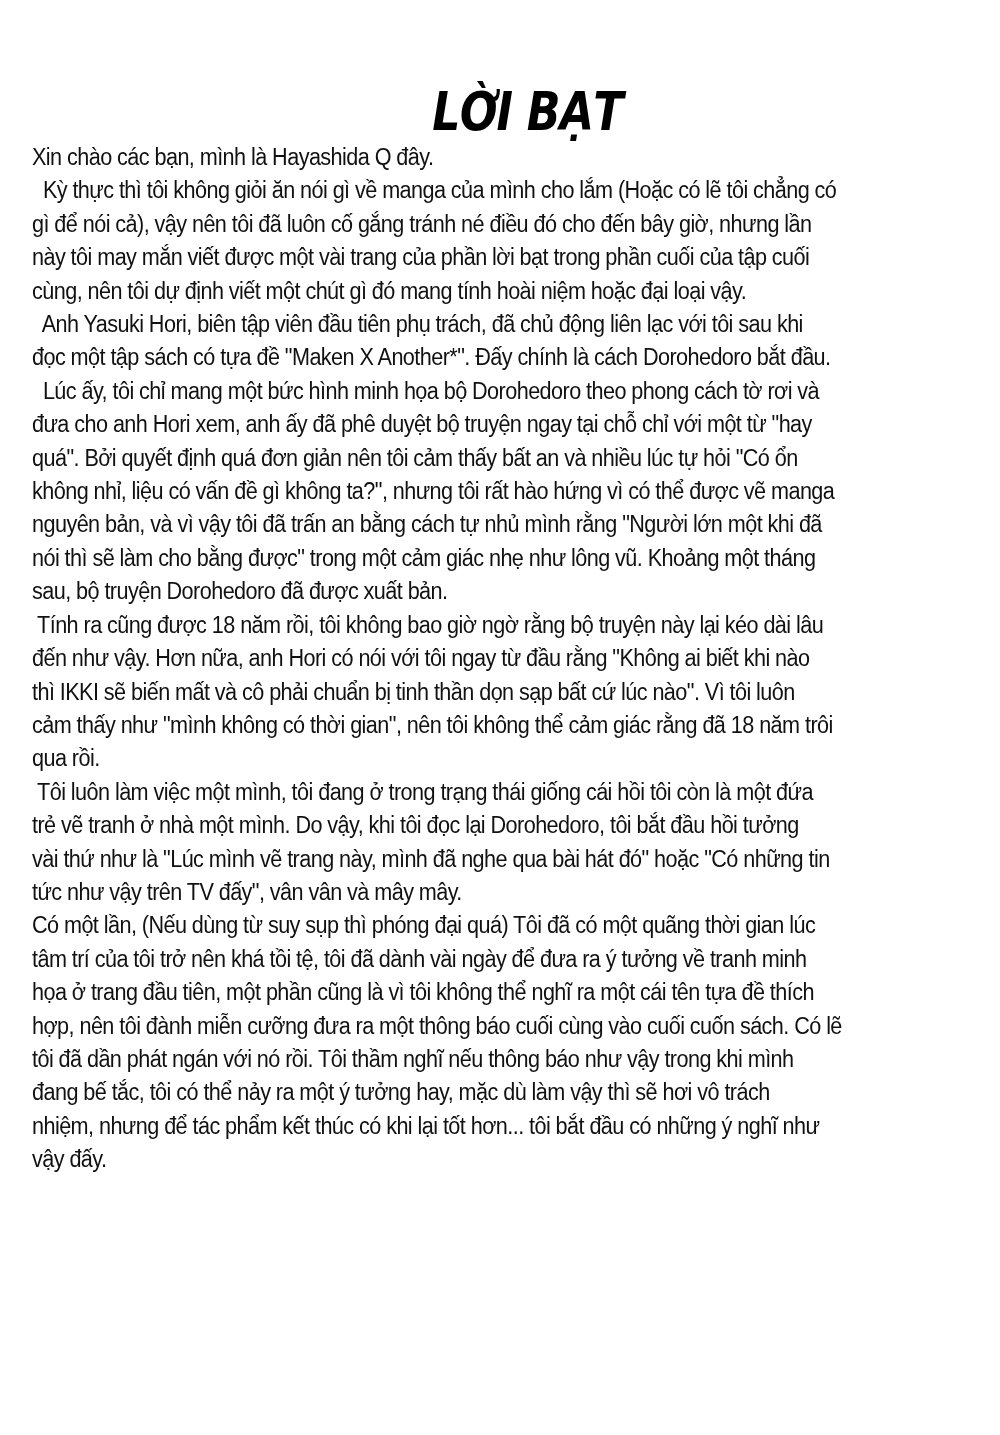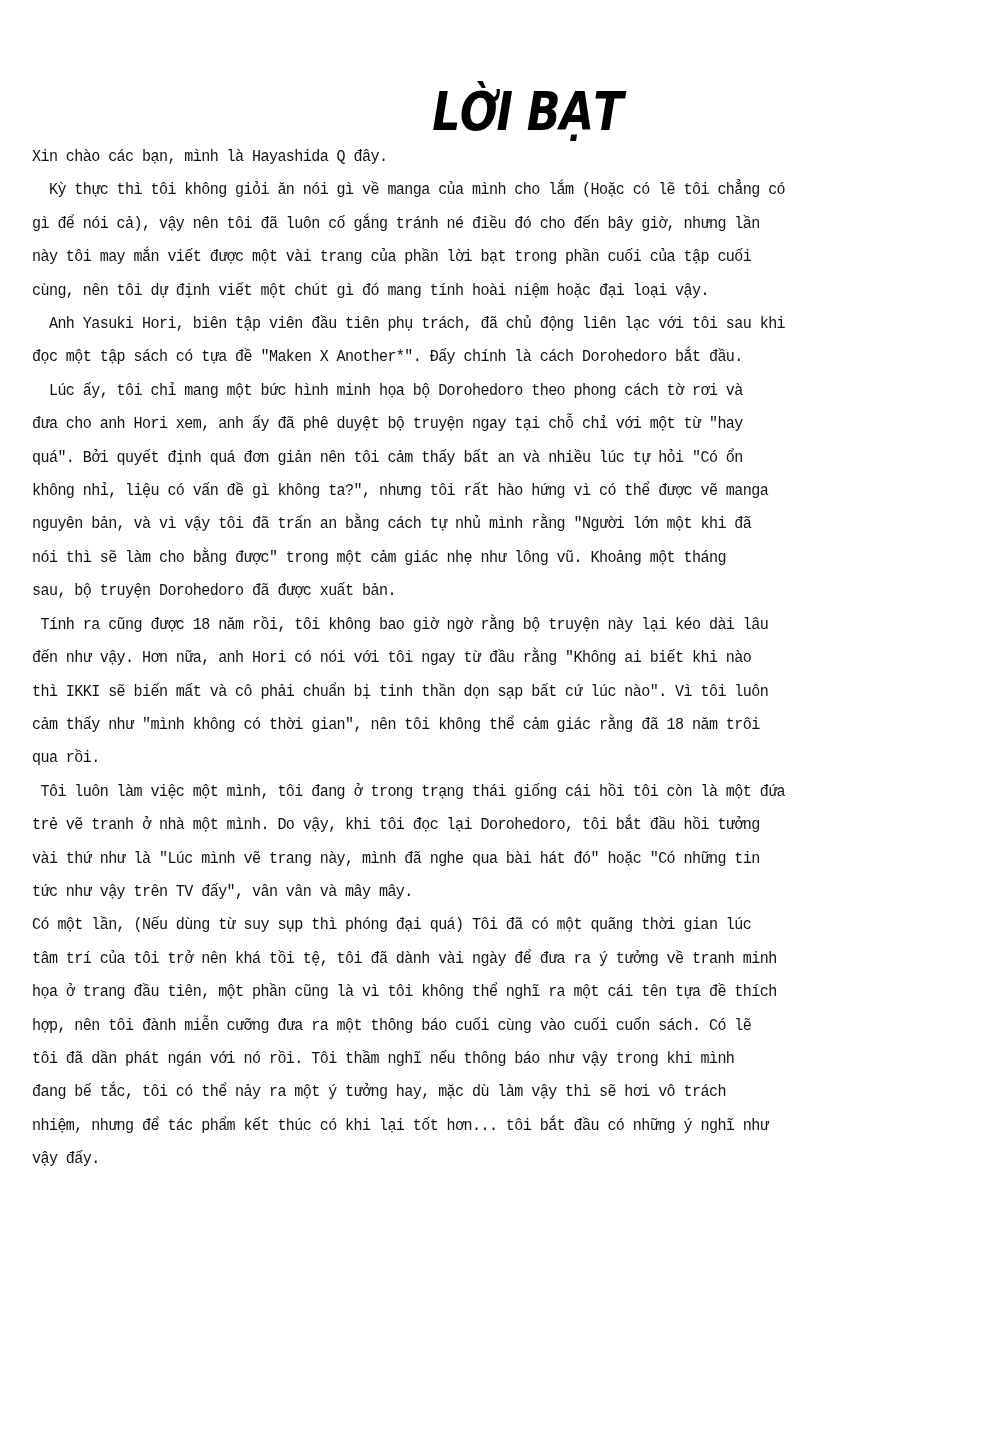--- a/index.html
+++ b/index.html
@@ -5,21 +5,21 @@
   html, body { margin: 0; padding: 0; background: #ffffff; }
   body { width: 1000px; height: 1435px; position: relative; overflow: hidden; }
   .title {
     position: absolute; left: 0; top: 36px; width: 1055px; text-align: center;
     font-family: "DejaVu Sans", sans-serif; font-weight: bold; font-style: italic;
     font-size: 54px; letter-spacing: -1px; color: #000; line-height: 80px;
     transform: scaleX(0.82); transform-origin: 527px 0;
   }
   .body-text {
     position: absolute; left: 32px; top: 141px; width: 960px;
-    font-family: Liberation Mono, monospace; font-size: 16px; color: #111;
+    font-family: Liberation Sans, sans-serif; font-size: 23px; color: #111;
     line-height: 33.4px; letter-spacing: -0.6px;
   }
   .line { white-space: nowrap; display: block; transform: scaleX(0.94); transform-origin: 0 0; }
 </style>
 </head>
 <body>
 
 <h1 class="title">LỜI BẠT</h1>
 
 <div class="body-text">

